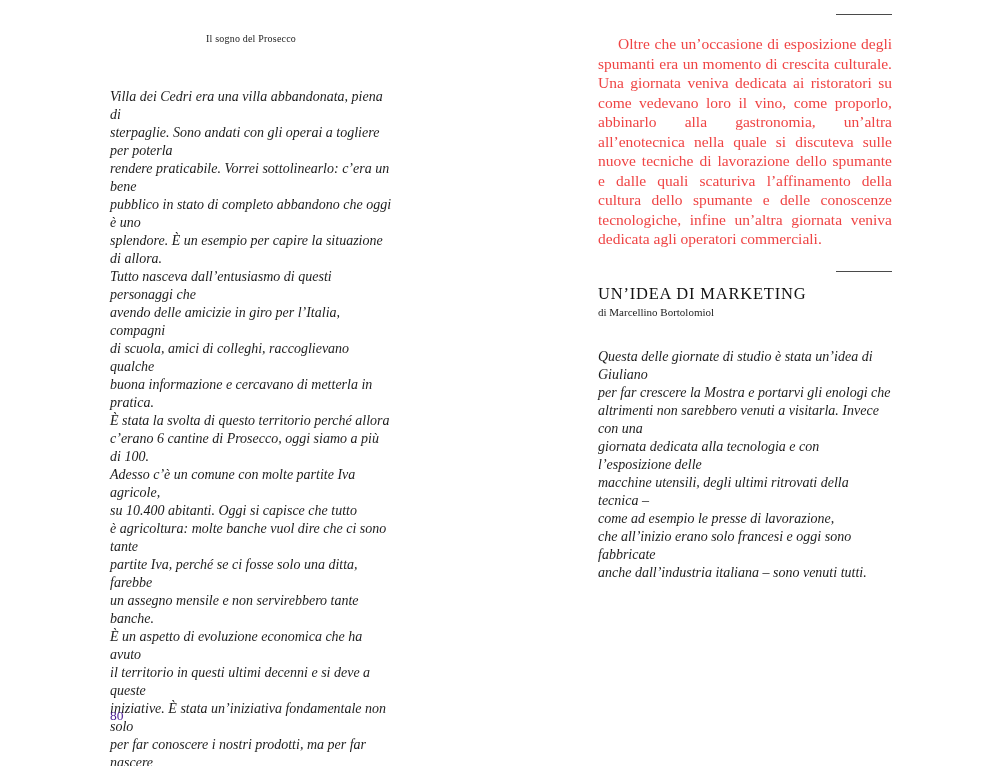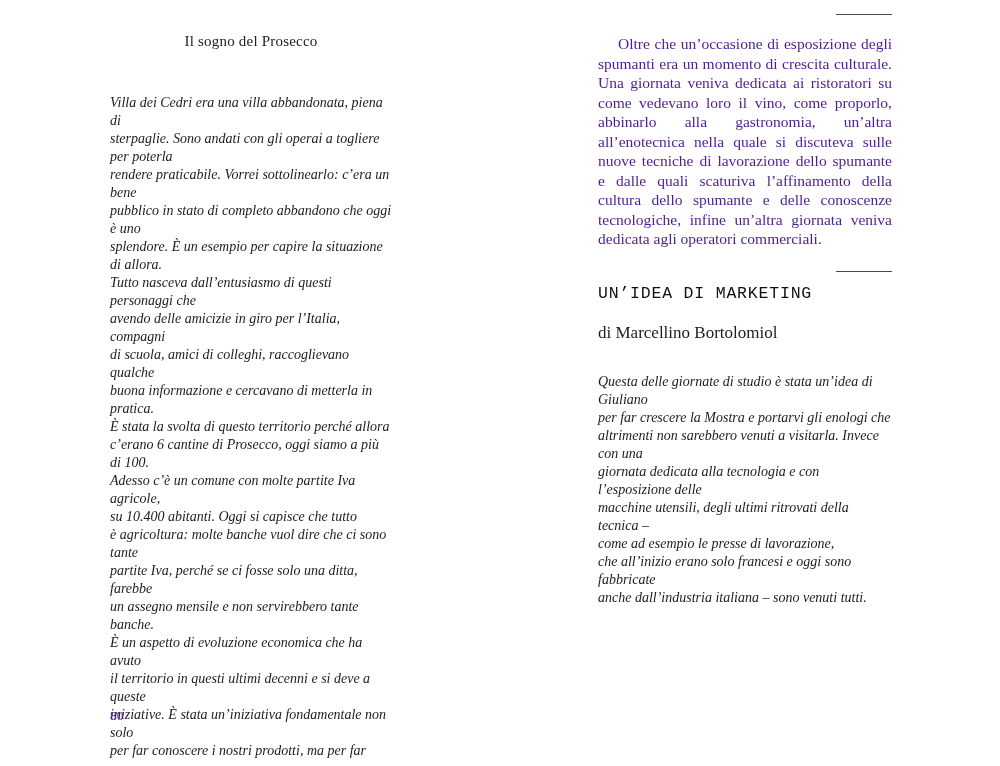--- a/index.html
+++ b/index.html
@@ -20,21 +20,21 @@
     position: absolute;
     top: 0;
     height: 766px;
   }
   .page.left  { left: 110px; width: 282px; }
   .page.right { left: 598px; width: 294px; }
 
   .running-head {
     padding-top: 33px;
     text-align: center;
-    font-size: 15px;
+    font-size: 10px;
     letter-spacing: 0.2px;
     color: #222;
   }
 
   .quote {
     font-style: italic;
     font-size: 14px;
     line-height: 18px;
     white-space: pre-line;
     color: #1c1c1c;
@@ -46,51 +46,51 @@
     height: 1px;
     background: #4a4a4a;
     margin-left: auto;
     margin-right: 0;
   }
 
   .body-text {
     font-size: 15.5px;
     line-height: 19.5px;
     text-align: justify;
-    color: #4c1d95;
+    color: #ef4444;
   }
   .body-text.indent { text-indent: 20px; }
 
   .section-heading {
     font-size: 16.5px;
     letter-spacing: 0.8px;
     color: #111;
   }
   .byline {
-    font-size: 17px;
-    margin-top: 20px;
+    font-size: 11px;
+    margin-top: 2px;
     color: #1c1c1c;
     font-family: Liberation Serif, serif;
   }
 
   .page-number {
     position: absolute;
     bottom: 42px;
     left: 0;
     width: 100%;
     text-align: left;
     font-size: 13.5px;
     color: #4c1d95;
   }
 
   
   .page.right .rule.r1     { margin-top: 14px; }
   .page.right .para1       { margin-top: 19px; }
   .page.right .rule.r2     { margin-top: 22px; }
-  .page.right .section-heading { margin-top: 12px; font-family: Liberation Mono, monospace; }
+  .page.right .section-heading { margin-top: 12px; }
   .page.right .quote.q2    { margin-top: 30px; }
 </style>
 </head>
 <body>
 
 <div class="spread">
 
   <div class="page left">
     <div class="running-head">Il sogno del Prosecco</div>
 

